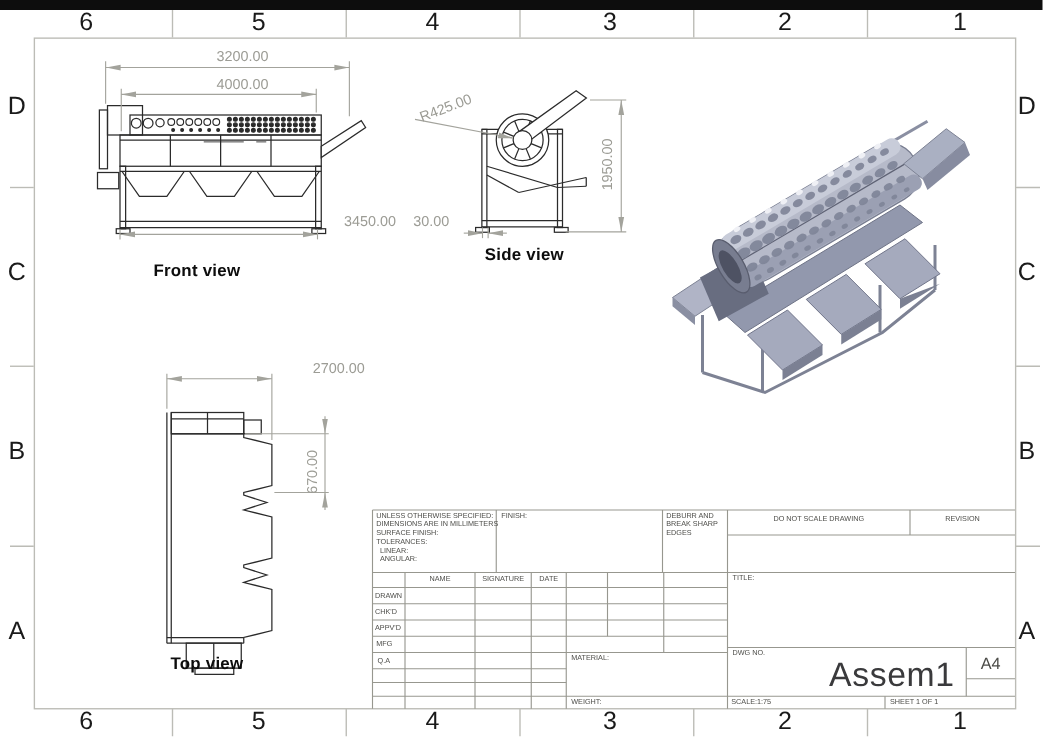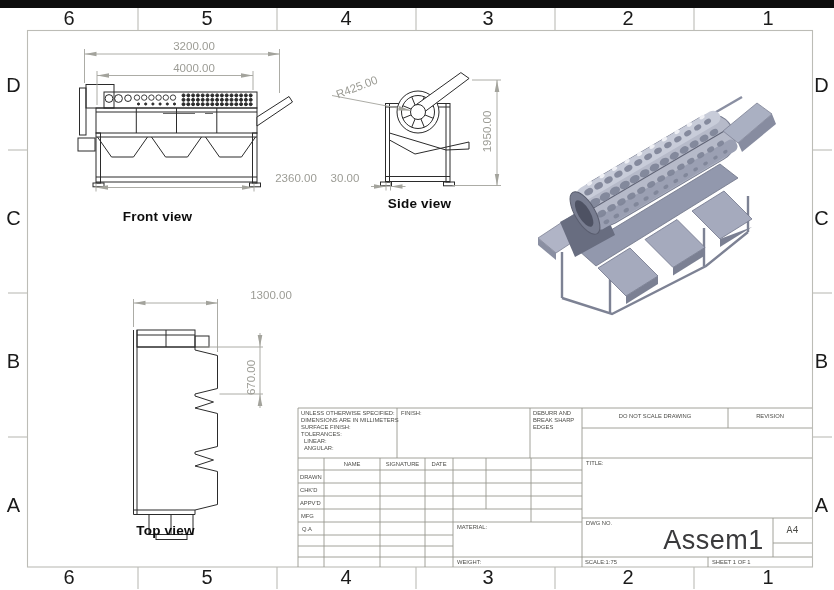--- a/index.html
+++ b/index.html
@@ -9,21 +9,21 @@
   svg.sheet{position:absolute;left:0;top:0;}
   .t{position:absolute;white-space:nowrap;}
   .c{text-align:center;}
   .zone{font-size:20px;color:#1a1a1a;height:22px;line-height:22px;font-weight:400;}
   .dim{font-size:11.5px;color:#9c9c95;height:15px;line-height:15px;}
   .vl{font-size:13.5px;font-weight:bold;color:#0d0d0d;height:18px;line-height:18px;letter-spacing:.2px;}
   .tbt{font-size:5.8px;color:#4c4c48;line-height:7px;}
   .tbt span{display:block;}
   .tbt span.ind{padding-left:3px;}
   .big{font-size:27px;color:#3a3a3c;letter-spacing:.5px;height:32px;line-height:32px;}
-  .a4{font-size:10px;color:#4c4c48;height:13px;line-height:13px;font-family:Liberation Mono, monospace;}
+  .a4{font-size:13px;color:#4c4c48;height:13px;line-height:13px;}
   .r90{transform:rotate(-90deg);}
   .r21{transform:rotate(-21deg);}
 </style>
 </head>
 <body>
 
 <div class="topbar"></div>
 
 <svg class="sheet" width="834" height="590" viewBox="0 0 834 590">
   <defs>
@@ -363,25 +363,25 @@
 <span class="t c zone" style="left:1px;top:207px;width:25px">C</span>
 <span class="t c zone" style="left:1px;top:350px;width:25px">B</span>
 <span class="t c zone" style="left:1px;top:494px;width:25px">A</span>
 <span class="t c zone" style="left:810px;top:74px;width:23px">D</span>
 <span class="t c zone" style="left:810px;top:207px;width:23px">C</span>
 <span class="t c zone" style="left:810px;top:350px;width:23px">B</span>
 <span class="t c zone" style="left:810px;top:494px;width:23px">A</span>
 
 <span class="t c dim" style="left:146px;top:39px;width:96px">3200.00</span>
 <span class="t c dim" style="left:146px;top:60.5px;width:96px">4000.00</span>
-<span class="t c dim" style="left:248px;top:170.5px;width:96px">2360.00</span>
+<span class="t c dim" style="left:248px;top:170.5px;width:96px">3450.00</span>
 <span class="t c dim" style="left:310px;top:170.5px;width:70px">30.00</span>
 <span class="t c dim r21" style="left:315px;top:80px;width:84px">R425.00</span>
 <span class="t c dim r90" style="left:445px;top:124px;width:84px">1950.00</span>
-<span class="t c dim" style="left:223px;top:287.5px;width:96px">1300.00</span>
+<span class="t c dim" style="left:223px;top:287.5px;width:96px">2700.00</span>
 <span class="t c dim r90" style="left:209px;top:369.5px;width:84px">670.00</span>
 
 <span class="t c vl" style="left:95px;top:208px;width:125px">Front view</span>
 <span class="t c vl" style="left:357px;top:195px;width:125px">Side view</span>
 <span class="t c vl" style="left:103px;top:522px;width:125px">Top view</span>
 
 <div class="t tbt" style="left:301px;top:409.5px">
   <span>UNLESS OTHERWISE SPECIFIED:</span>
   <span>DIMENSIONS ARE IN MILLIMETERS</span>
   <span>SURFACE FINISH:</span>

